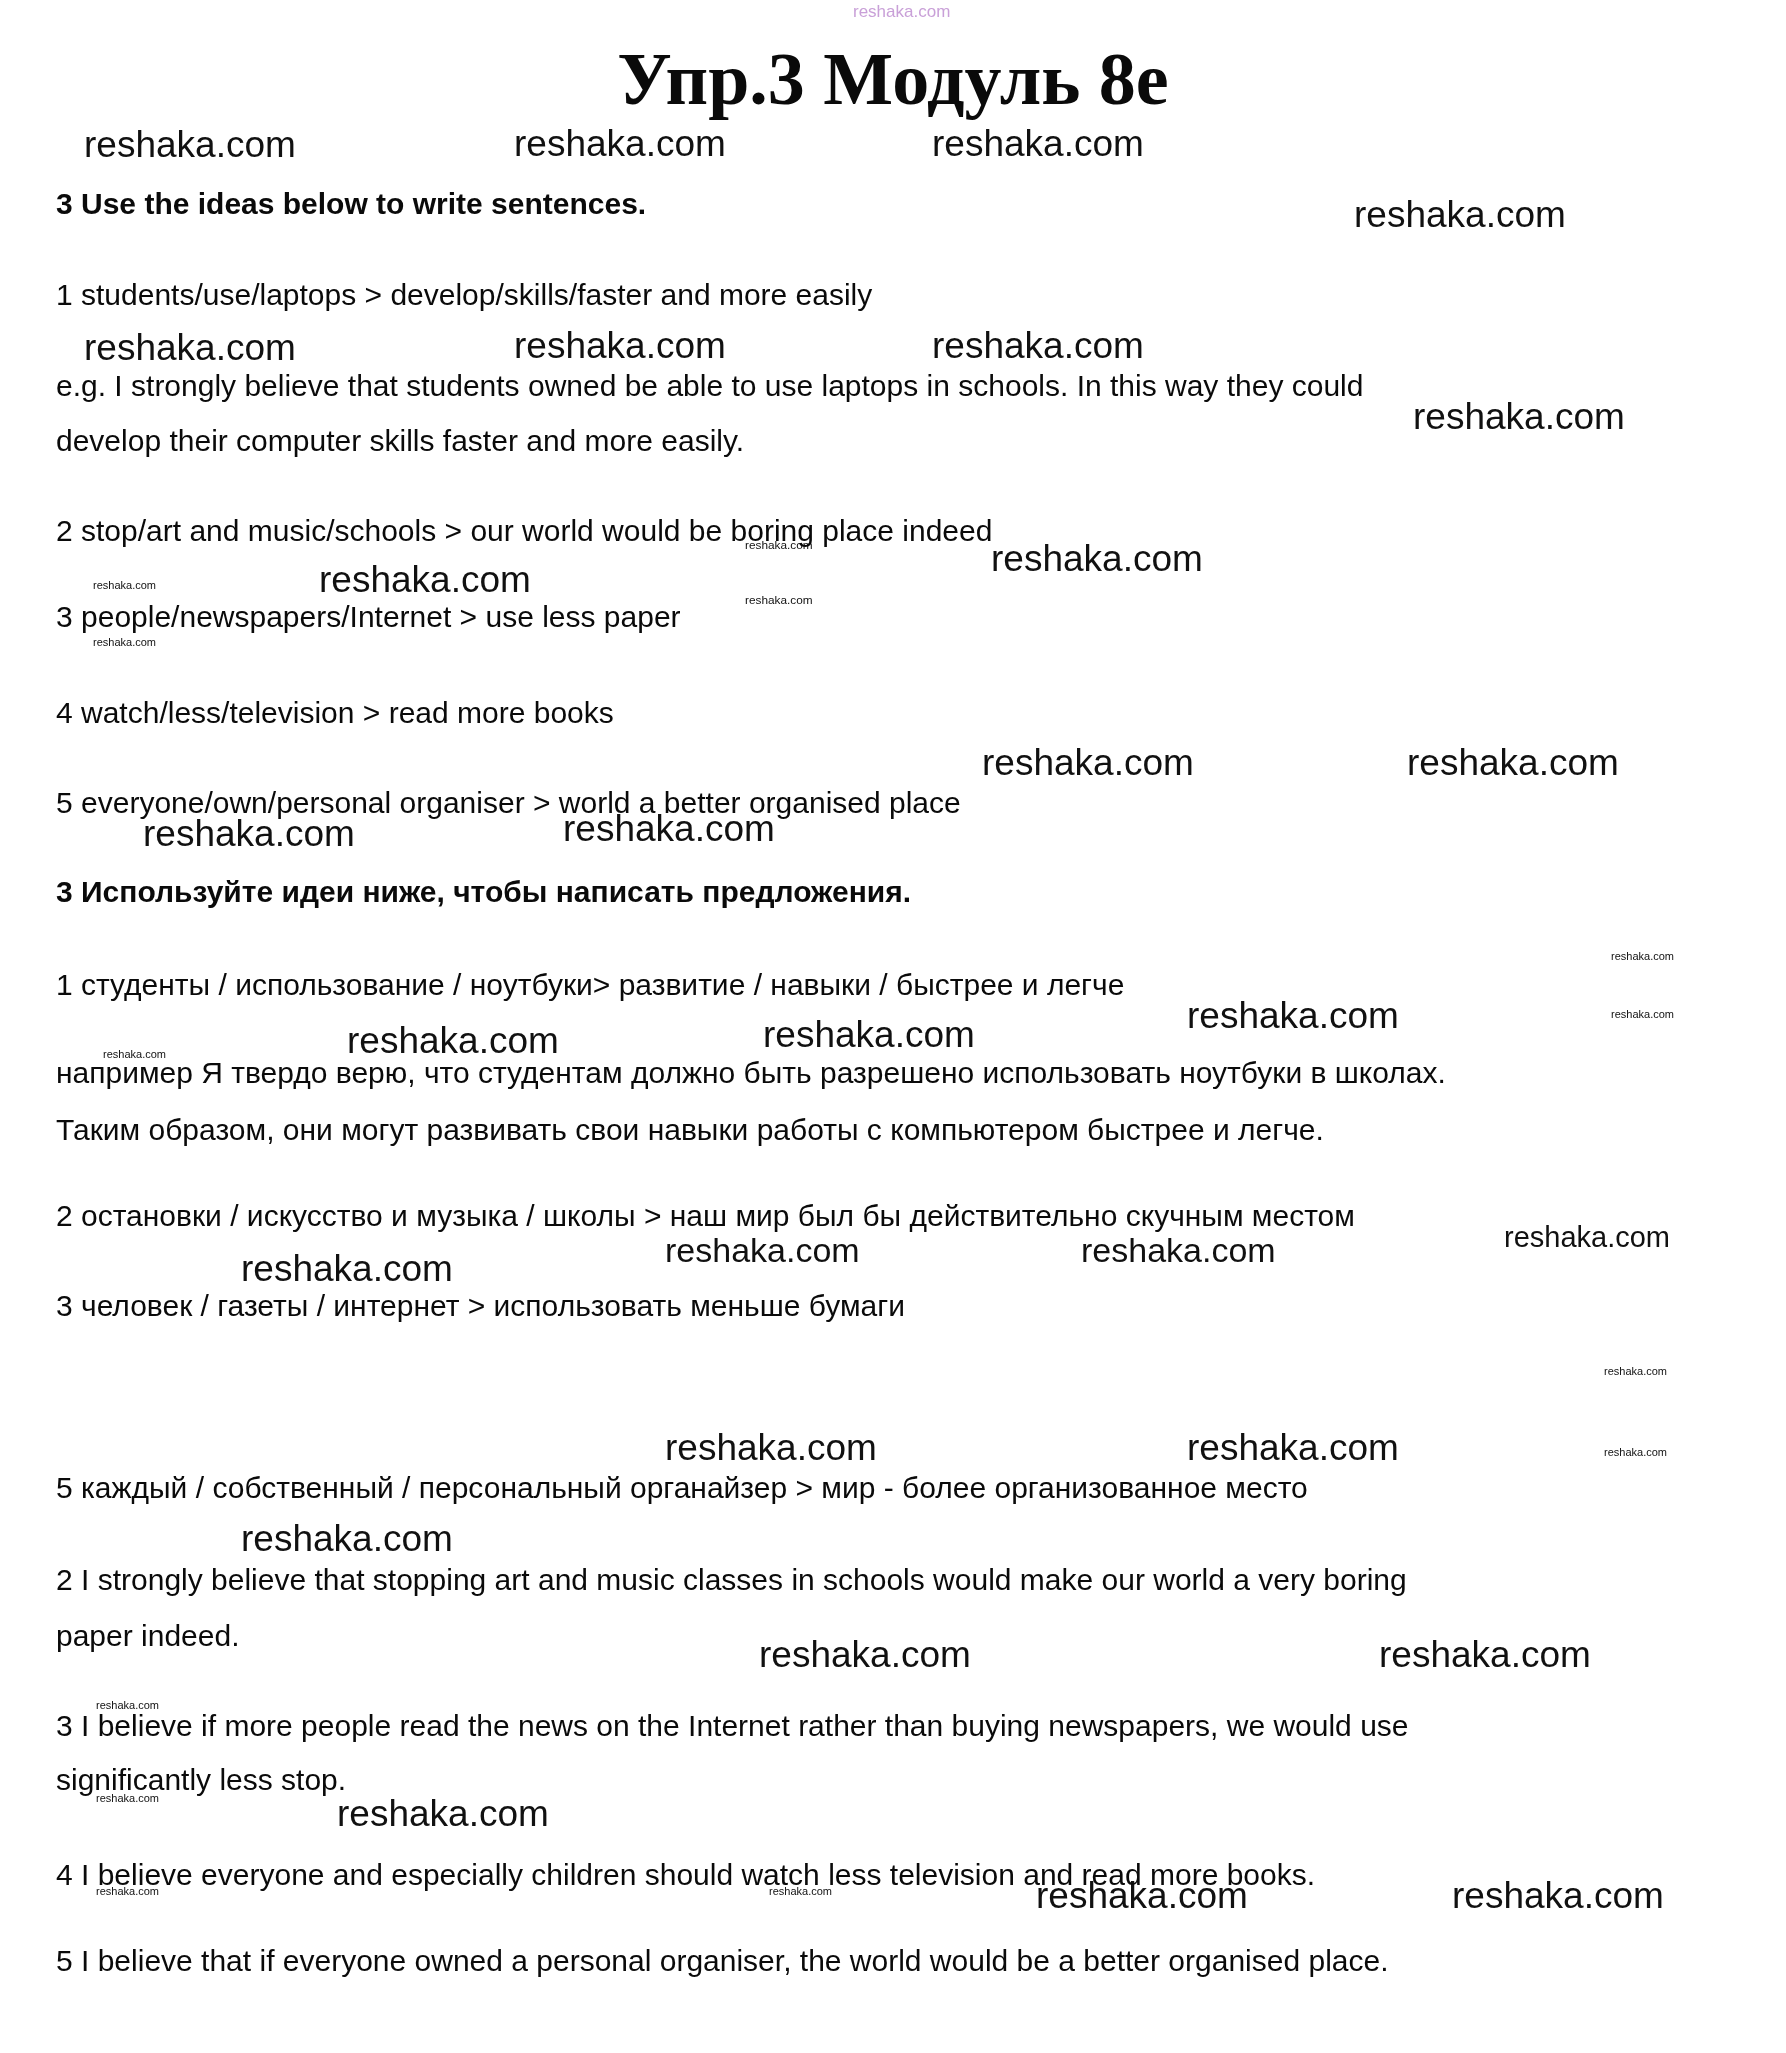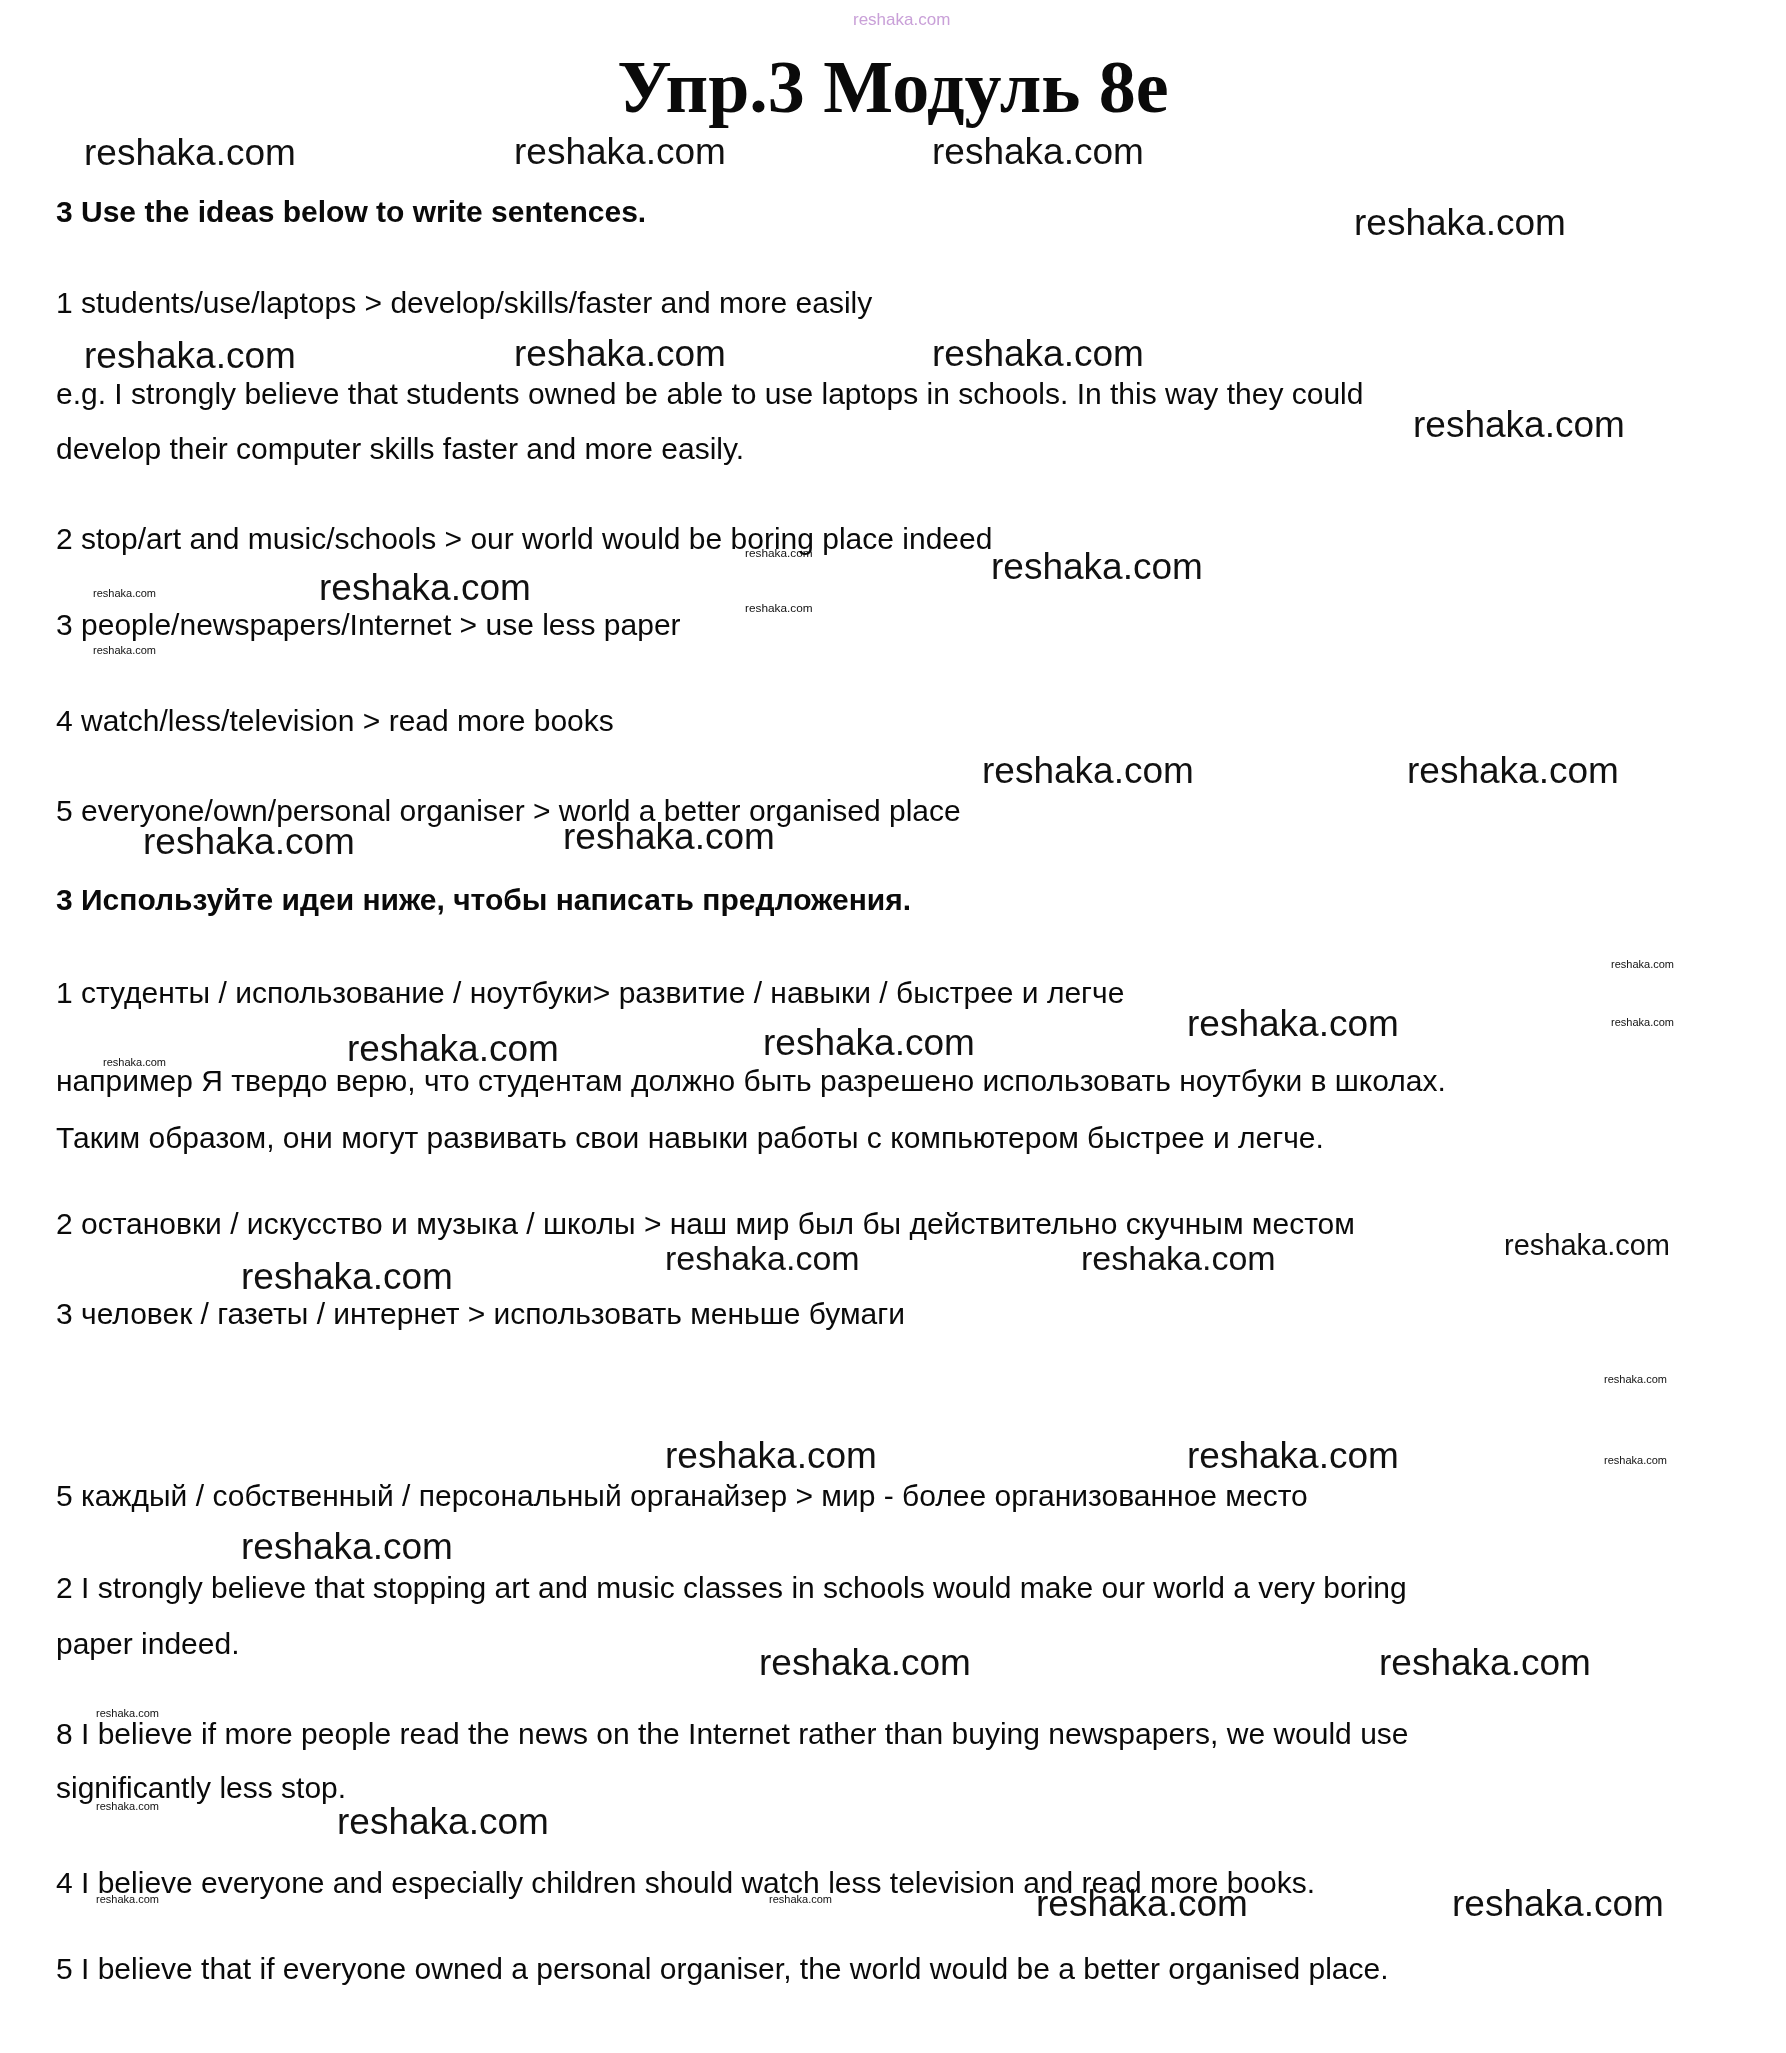--- a/index.html
+++ b/index.html
@@ -12,21 +12,20 @@
     width: 1786px;
     height: 2053px;
     background: #ffffff;
     font-family: "Liberation Sans", sans-serif;
     color: #0a0a0a;
     overflow: hidden;
   }
   .text-layer, .watermark-layer {
     position: absolute;
     inset: 0;
-    margin-top: 8px;
   }
   .text-line {
     position: absolute;
     white-space: nowrap;
     line-height: 1.15;
     color: #0a0a0a;
   }
   .text-line.bold { font-weight: 700; }
   .text-line.serif { font-family: "Liberation Serif", serif; }
   .text-line.center {
@@ -103,19 +102,19 @@
       <div class="text-line" style="left: 56px; top: 786px; font-size: 30px;">5 everyone/own/personal organiser &gt; world a better organised place</div>
       <div class="text-line bold" style="left: 56px; top: 875px; font-size: 30px;">3 Используйте идеи ниже, чтобы написать предложения.</div>
       <div class="text-line" style="left: 56px; top: 968px; font-size: 30px;">1 студенты / использование / ноутбуки&gt; развитие / навыки / быстрее и легче</div>
       <div class="text-line" style="left: 56px; top: 1056px; font-size: 30px;">например Я твердо верю, что студентам должно быть разрешено использовать ноутбуки в школах.</div>
       <div class="text-line" style="left: 56px; top: 1113px; font-size: 30px;">Таким образом, они могут развивать свои навыки работы с компьютером быстрее и легче.</div>
       <div class="text-line" style="left: 56px; top: 1199px; font-size: 30px;">2 остановки / искусство и музыка / школы &gt; наш мир был бы действительно скучным местом</div>
       <div class="text-line" style="left: 56px; top: 1289px; font-size: 30px;">3 человек / газеты / интернет &gt; использовать меньше бумаги</div>
       <div class="text-line" style="left: 56px; top: 1471px; font-size: 30px;">5 каждый / собственный / персональный органайзер &gt; мир - более организованное место</div>
       <div class="text-line" style="left: 56px; top: 1563px; font-size: 30px;">2 I strongly believe that stopping art and music classes in schools would make our world a very boring</div>
       <div class="text-line" style="left: 56px; top: 1619px; font-size: 30px;">paper indeed.</div>
-      <div class="text-line" style="left: 56px; top: 1709px; font-size: 30px;">8 I believe if more people read the news on the Internet rather than buying newspapers, we would use</div>
+      <div class="text-line" style="left: 56px; top: 1709px; font-size: 30px;">3 I believe if more people read the news on the Internet rather than buying newspapers, we would use</div>
       <div class="text-line" style="left: 56px; top: 1763px; font-size: 30px;">significantly less stop.</div>
       <div class="text-line" style="left: 56px; top: 1858px; font-size: 30px;">4 I believe everyone and especially children should watch less television and read more books.</div>
       <div class="text-line" style="left: 56px; top: 1944px; font-size: 30px;">5 I believe that if everyone owned a personal organiser, the world would be a better organised place.</div>
     </div>
 </div>
 
 
 </body></html>

